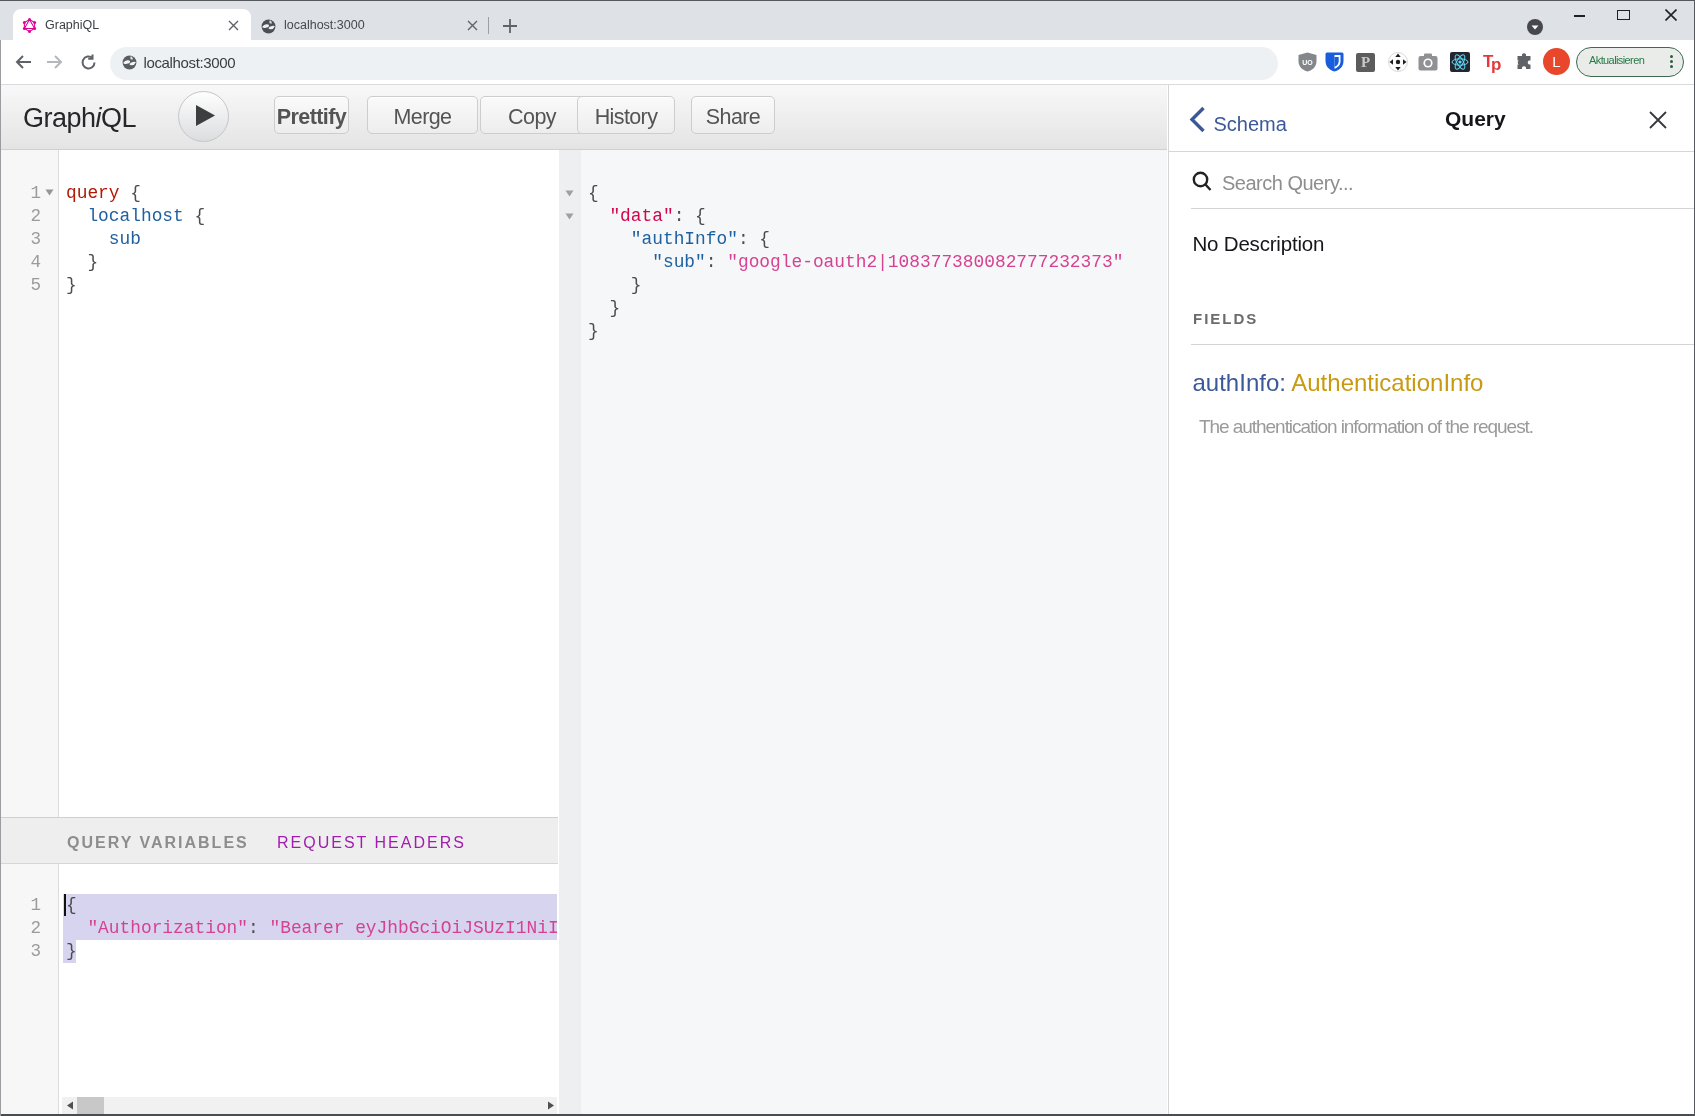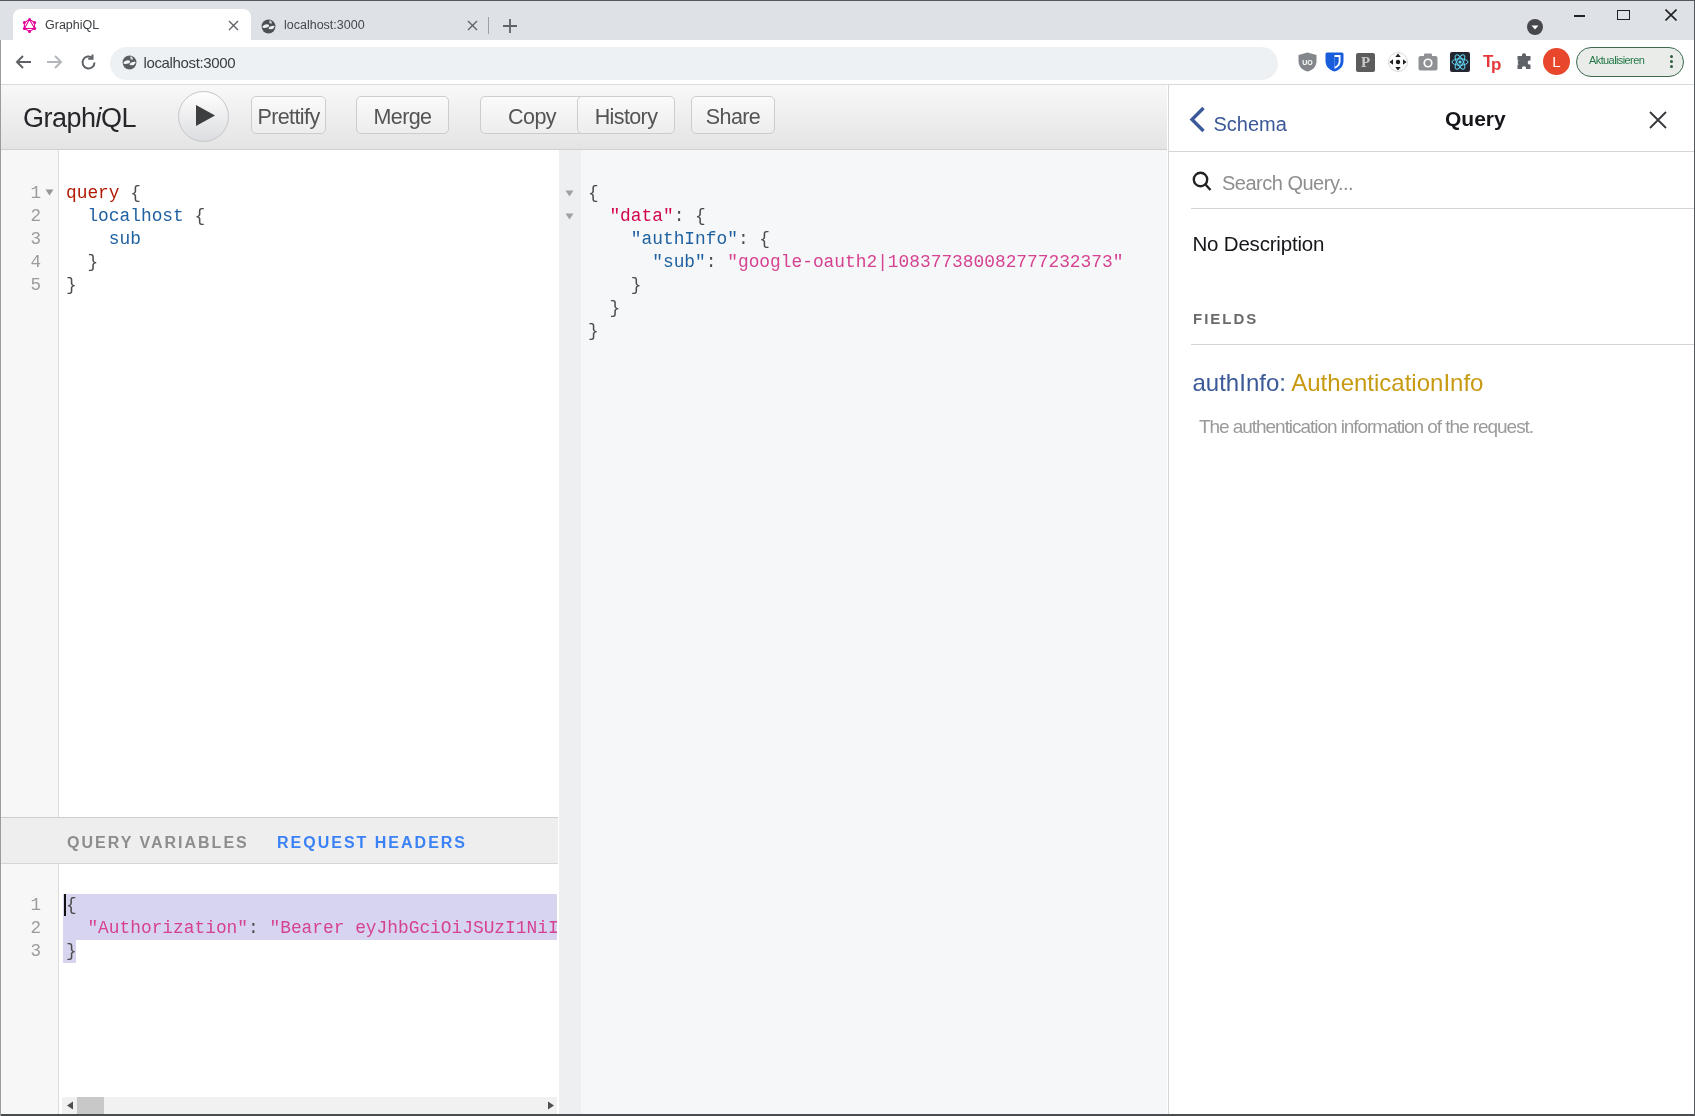--- a/index.html
+++ b/index.html
@@ -160,22 +160,22 @@
   <div style="width:3px;height:3px;border-radius:2px;background:#2c5e3f;margin-bottom:2.2px;"></div>
   <div style="width:3px;height:3px;border-radius:2px;background:#2c5e3f;"></div>
 </div>
 
 <div class="abs" id="gqltoolbar"></div>
 <div class="abs" id="logo">Graph<i>i</i>QL</div>
 <div class="abs" id="execbtn"></div>
 <svg class="abs" style="left:195px; top:104px;" width="21" height="23" viewBox="0 0 21 23">
     <path d="M1 1 L20 11.5 L1 22 Z" fill="#3d3e40"></path>
   </svg>
-<div class="tbtn" style="left:251px; width:75px;">Prettify</div>
-<div class="tbtn" style="left:356px; width:93px;text-align:center;">Merge</div>
+<div class="tbtn" style="left:274px; width:75px;font-weight:bold;">Prettify</div>
+<div class="tbtn" style="left:367px; width:111px;text-align:center;">Merge</div>
 <div class="tbtn" style="left:480px; width:104px;">Copy</div>
 <div class="tbtn" style="left:577px; width:98px;text-align:center;">History</div>
 <div class="tbtn" style="left:691px; width:84px;">Share</div>
 
 <div class="abs" id="qgutter"></div>
 <div class="abs" id="querypane"></div>
 <div class="lnum" style="left:0; top:181.5px;">1</div>
 <div class="lnum" style="left:0; top:204.5px;">2</div>
 <div class="lnum" style="left:0; top:227.5px;">3</div>
 <div class="lnum" style="left:0; top:250.5px;">4</div>
@@ -184,21 +184,21 @@
     <path d="M0.5 0.5 L8.5 0.5 L4.5 6.5 Z" fill="#969696"></path>
   </svg>
 <div class="abs mono" style="left:66px; top:181.5px;"><span class="kw">query</span><span class="pun"> {</span>
 <span class="prop">  localhost</span><span class="pun"> {</span>
 <span class="prop">    sub</span>
 <span class="pun">  }</span>
 <span class="pun">}</span></div>
 
 <div class="abs" id="vartitle"></div>
 <div class="abs" style="left:67px; top:834px; font-size:16px; font-weight:bold; letter-spacing:2px; color:#8d8d8d;">QUERY VARIABLES</div>
-<div class="abs" style="left:277px; top:834px; font-size:16px; font-weight:bold; letter-spacing:2px; color:#3b82f6;">REQUEST HEADERS</div>
+<div class="abs" style="left:277px; top:834px; font-size:16px; font-weight:normal; letter-spacing:2px; color:#a21caf;">REQUEST HEADERS</div>
 
 <div class="lnum" style="left:0; top:893.5px;">1</div>
 <div class="lnum" style="left:0; top:916.5px;">2</div>
 <div class="lnum" style="left:0; top:939.5px;">3</div>
 <div class="abs" style="left:63px; top:893.5px; width:494px; height:23px; background:#d7d4f0;"></div>
 <div class="abs" style="left:63px; top:916.5px; width:494px; height:23px; background:#d7d4f0;"></div>
 <div class="abs" style="left:63px; top:939.5px; width:13px; height:23px; background:#d7d4f0;"></div>
 <div class="abs" style="left:64px; top:894px; width:1.6px; height:22px; background:#111;"></div>
 <div class="abs mono" style="left:66px; top:893.5px; width:491px; overflow:hidden;"><span class="pun">{</span>
 <span class="str">  "Authorization"</span><span class="pun">: </span><span class="str">"Bearer eyJhbGciOiJSUzI1NiIs</span>

